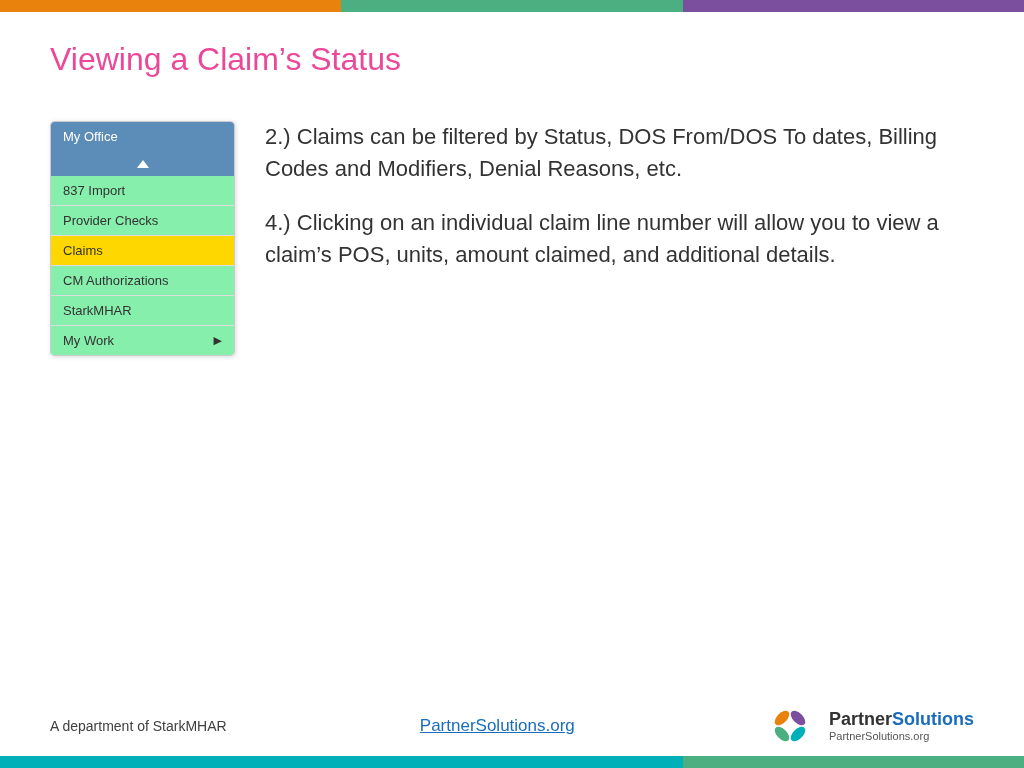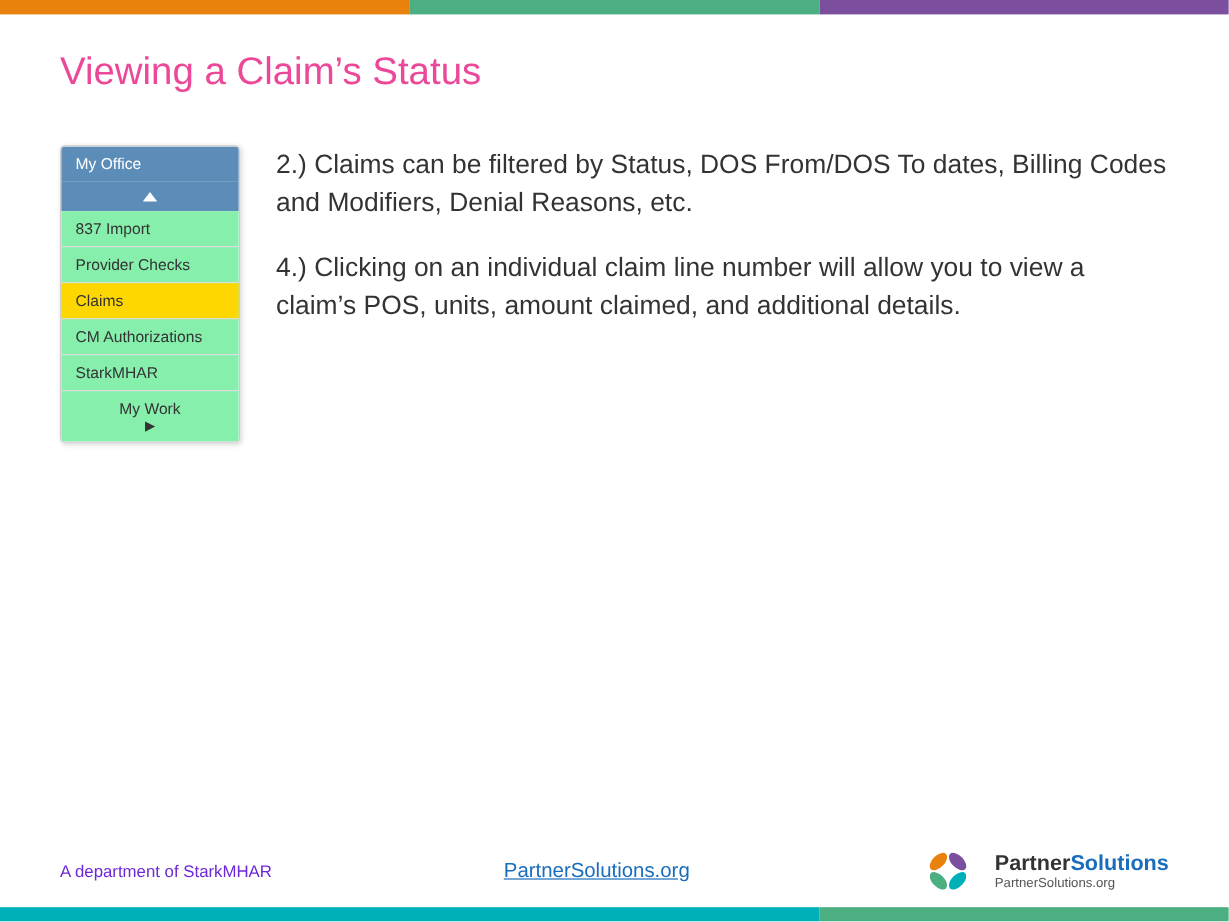--- a/index.html
+++ b/index.html
@@ -50,21 +50,21 @@
 
     .content-area {
       display: flex;
       gap: 30px;
       align-items: flex-start;
     }
 
     
     .sidebar-mockup {
       flex-shrink: 0;
-      width: 150px;
+      width: 185px;
       border: 1px solid #ccc;
       border-radius: 4px;
       overflow: hidden;
       font-size: 13px;
       box-shadow: 1px 1px 4px rgba(0,0,0,0.15);
     }
 
     .sidebar-header {
       background: #5b8db8;
       color: #fff;
@@ -112,21 +112,20 @@
     .sidebar-item.active {
       background: #FFD700;
       color: #333;
       font-weight: 500;
     }
 
     .sidebar-item.has-arrow {
       display: flex;
       justify-content: space-between;
       align-items: center;
-      flex-direction: column;
     }
 
     .sidebar-item .arrow-right {
       color: #333;
       font-size: 11px;
     }
 
     
     .steps-text {
       flex: 1;
@@ -157,21 +156,21 @@
       left: 0;
       right: 0;
       padding: 0 50px;
       display: flex;
       align-items: center;
       justify-content: space-between;
     }
 
     .footer-left {
       font-size: 14px;
-      color: #6d28d9;
+      color: #404040;
     }
 
     .footer-center {
       font-size: 17px;
       color: #1a6dbc;
       text-decoration: underline;
     }
 
     .footer-right {
       display: flex;

